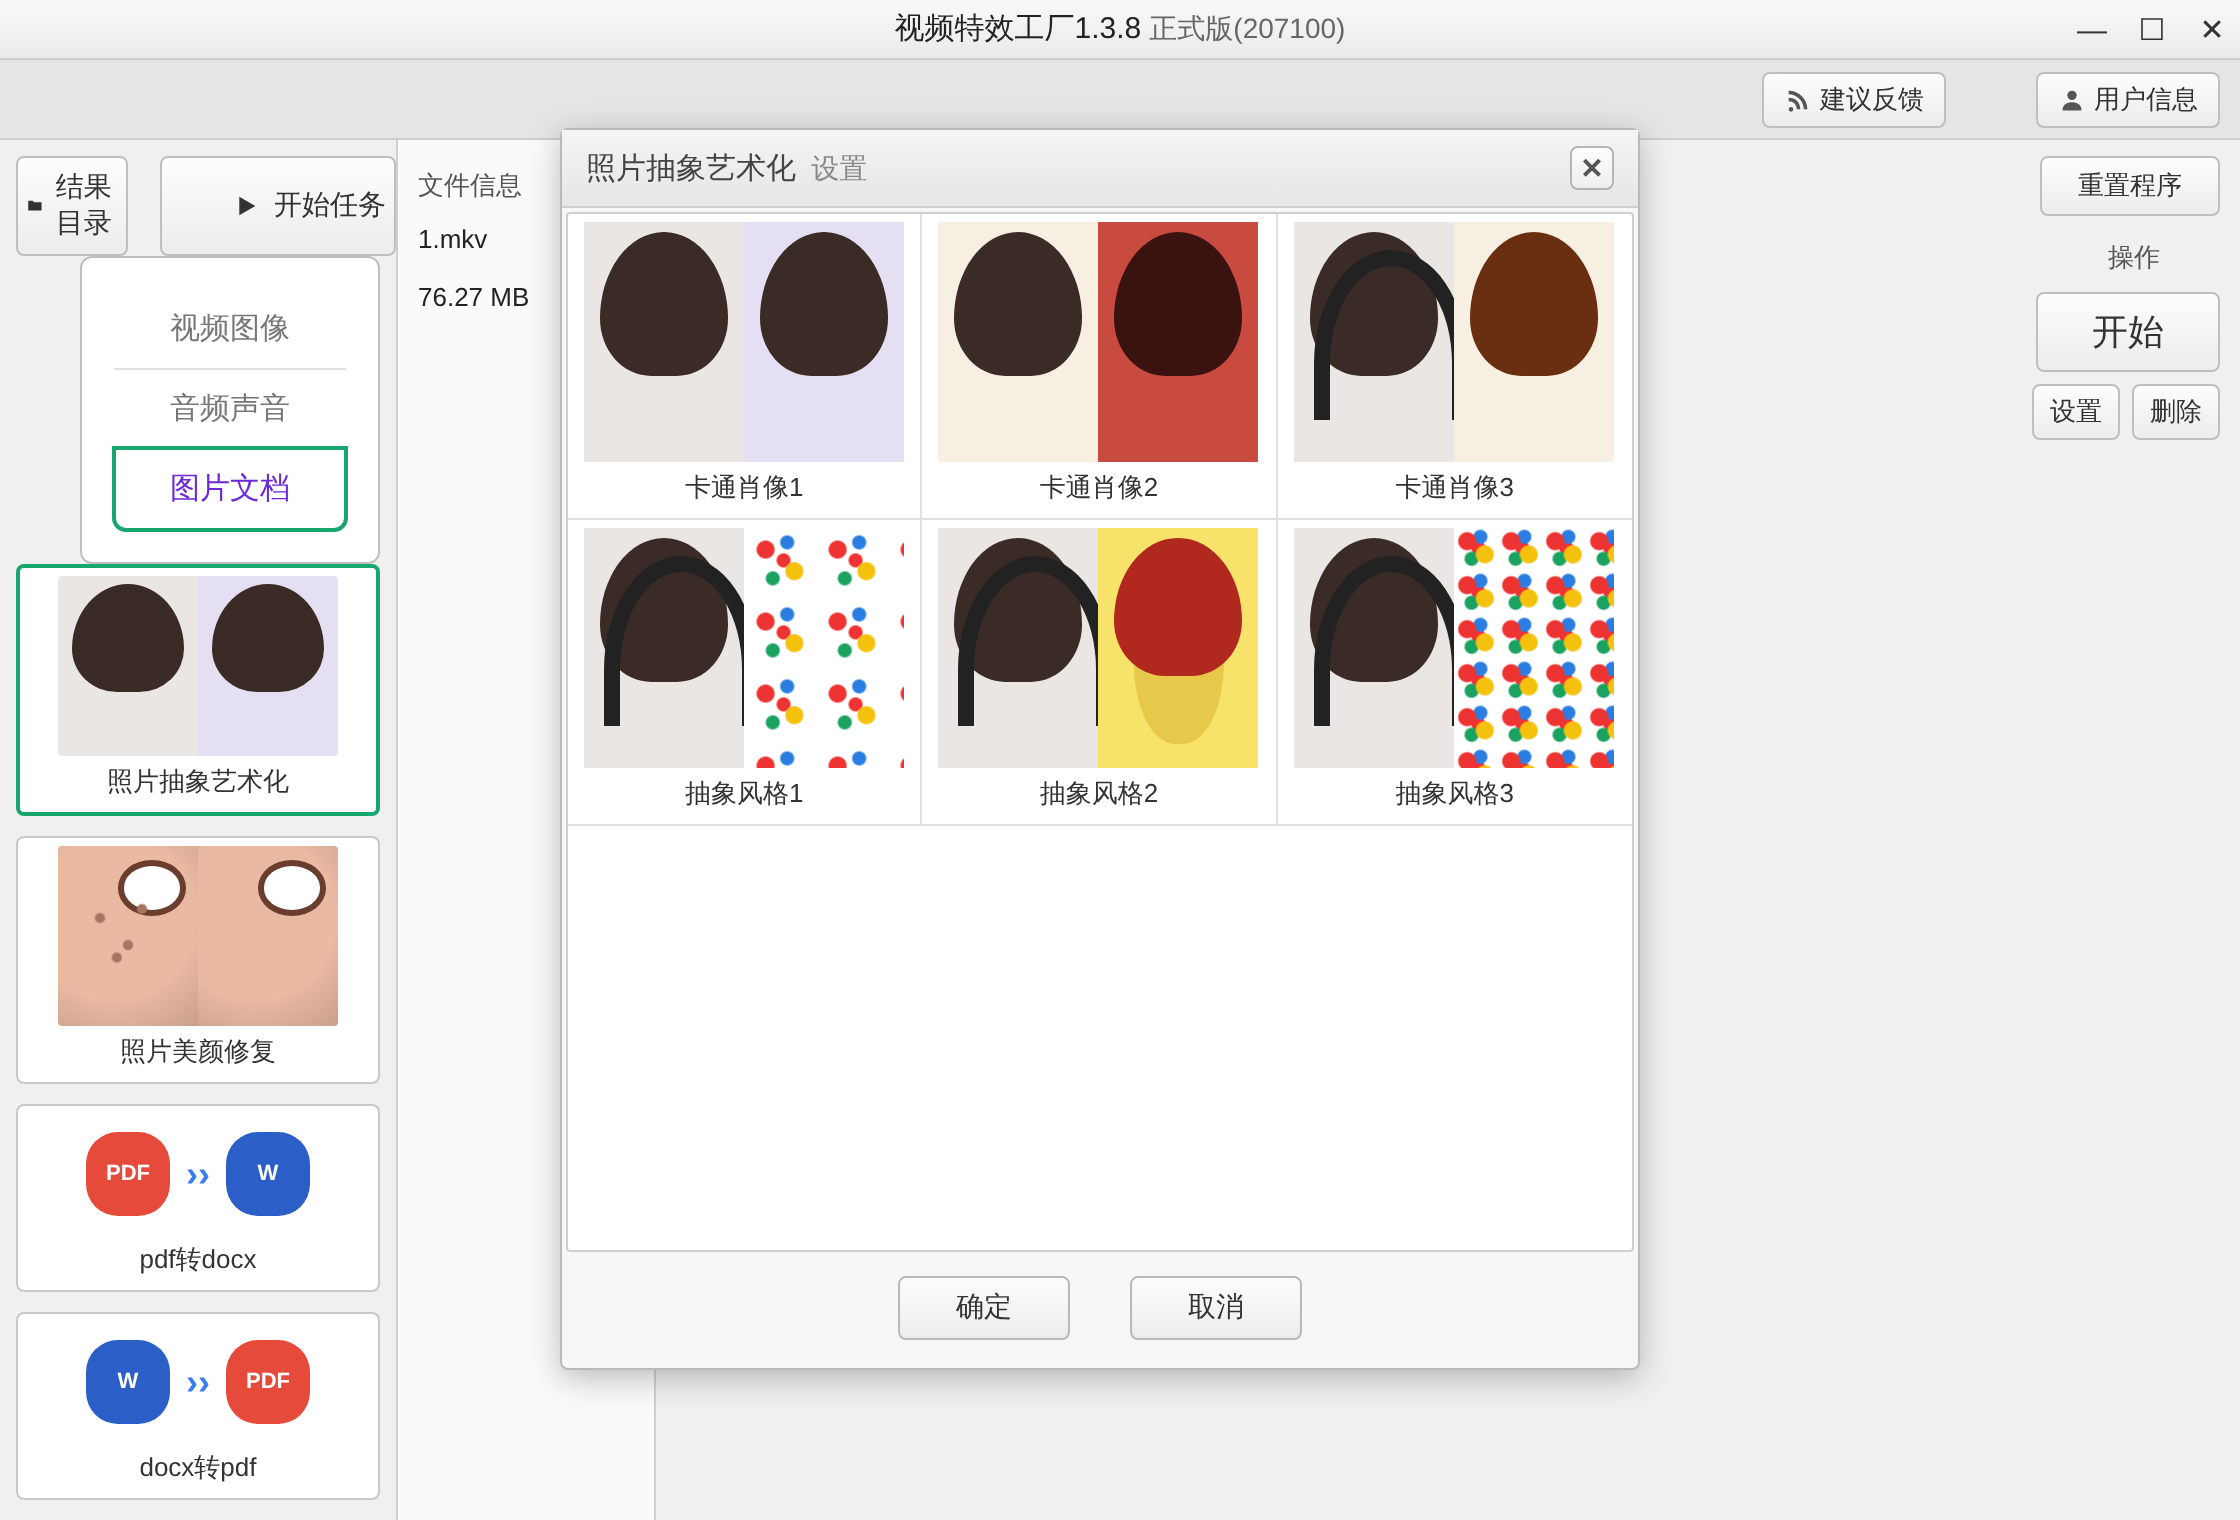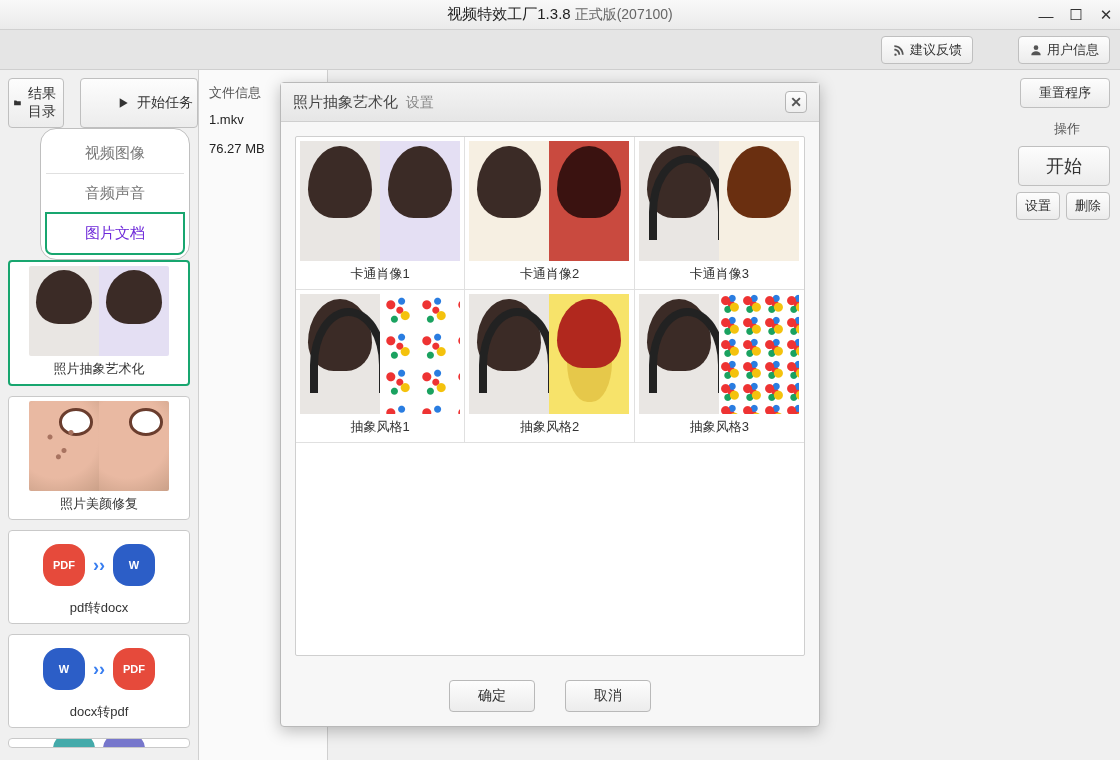--- a/index.html
+++ b/index.html
@@ -70,21 +70,21 @@
   border: 1px solid #bfbfbf;
   border-radius: 4px;
   padding: 6px 4px;
   font-size: 14px;
   display:flex; align-items:center; justify-content:center; gap:6px;
   cursor:pointer;
   min-height: 32px;
 }
 .bigbtn svg { width:16px; height:16px; }
 .tab-box {
-  border:1px solid #bfbfbf; border-radius:16px; background:#fff; padding:5px;margin-left:32px;
+  border:1px solid #bfbfbf; border-radius:6px; background:#fff; padding:16px;margin-left:32px;
 }
 .tab-item {
   text-align:center; padding:10px 0; font-size:15px; color:#777; cursor:pointer;
 }
 .tab-item + .tab-item { border-top:1px solid #e0e0e0;}
 .tab-item.active { color:#6d28d9; font-weight:500;}
 .thumbs { display:flex; flex-direction:column; gap:10px; overflow-y:auto; padding-bottom:6px;}
 .thumb-card {
   border:1px solid #c9c9c9; border-radius:4px; background:#fff;
   display:flex; flex-direction:column; align-items:center; padding:4px 4px 6px;
@@ -125,39 +125,39 @@
 }
 .rightcol .section-label { font-size:13px; color:#555; margin:6px 30px 8px 0;}
 .rightcol .btn-wide { width:92px; font-size:18px; padding:7px 0;}
 .rightcol .small-row { display:flex; gap:6px; }
 .rightcol .small-row .btn2 { width:44px; padding:4px 0;}
 
 .overlay {
   position:absolute; top:30px; left:0; right:0; bottom:0;
 }
 .dialog {
-  position:absolute; left:280px; top:52px; width:540px;
+  position:absolute; left:280px; top:34px; width:540px;
   background:#f7f7f7; border:1px solid #b9b9b9; border-radius:4px;
   box-shadow:0 4px 16px rgba(0,0,0,0.25);
   display:flex; flex-direction:column;
 }
 .dialog-header {
   background:linear-gradient(#f4f4f4,#e6e6e6);
   padding:8px 12px; display:flex; align-items:center; justify-content:space-between;
   border-bottom:1px solid #cfcfcf;
 }
 .dialog-header .t1 { font-size:15px; color:#444;}
 .dialog-header .t2 { font-size:14px; color:#888; margin-left:4px;}
 .dialog-close {
   width:22px; height:22px; border:1px solid #b5b5b5; border-radius:4px;
   background:linear-gradient(#fdfdfd,#eee);
   display:flex; align-items:center; justify-content:center; cursor:pointer;
   font-size:14px; font-weight:bold; color:#555;
 }
-.dialog-body { padding:14px; }
+.dialog-body { padding:2px; }
 .grid {
   border:1px solid #cfcfcf; background:#fff; border-radius:2px;
   display:grid; grid-template-columns: repeat(3,1fr); grid-auto-rows:min-content;
   min-height:520px;
 }
 .cell {
   border-right:1px solid #e0e0e0; border-bottom:1px solid #e0e0e0;
   padding:4px 4px 6px; display:flex; flex-direction:column; align-items:center; cursor:pointer;
 }
 .cell:nth-child(3n){ border-right:none;}

